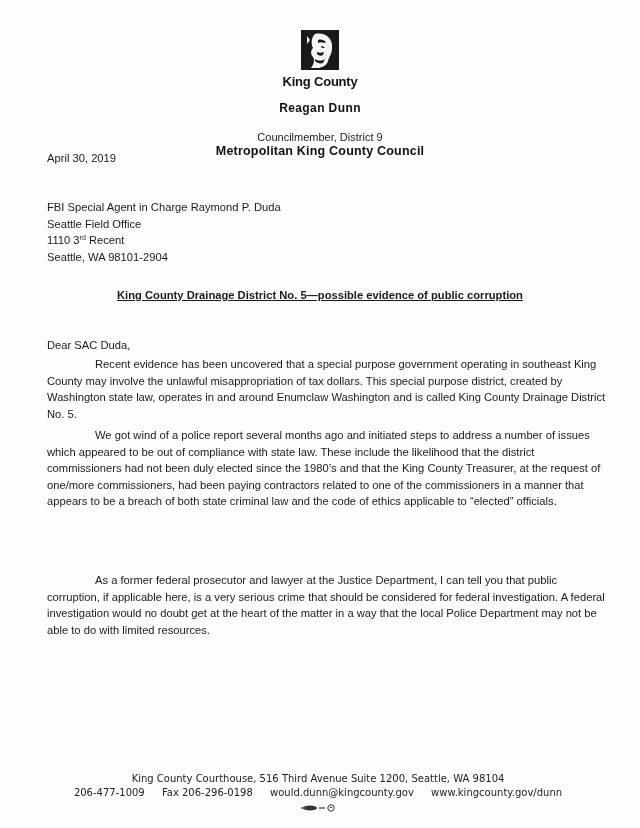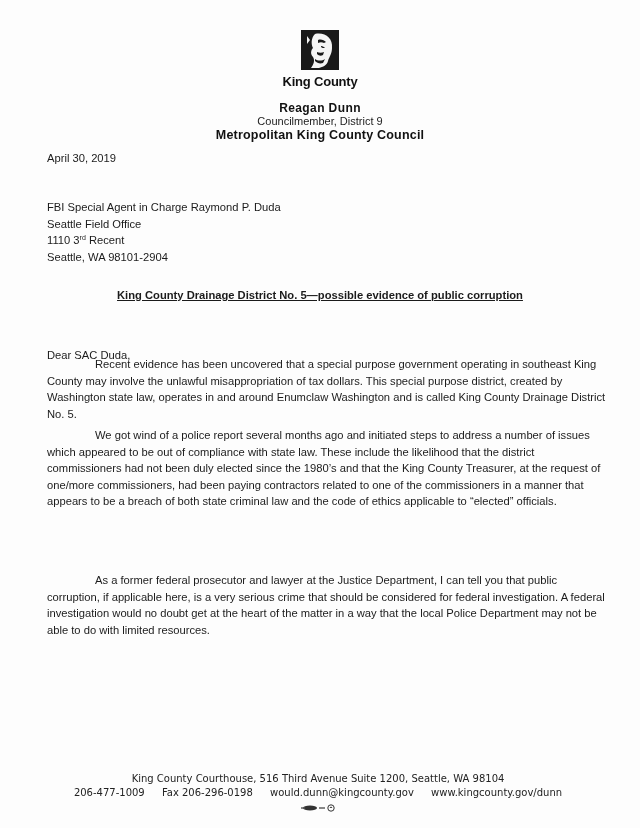--- a/index.html
+++ b/index.html
@@ -4,33 +4,33 @@
   <style>
     html, body { margin: 0; padding: 0; background: #ffffff; }
     body { width: 640px; height: 828px; position: relative; overflow: hidden;
       font-family: "Liberation Sans", "DejaVu Sans", sans-serif; color: #1a1a1a; }
     .page { position: absolute; left: 0; top: 0; width: 640px; height: 828px; background: #fdfdfd; }
 
     .letterhead { position: absolute; top: 30px; left: 0; width: 640px; text-align: center; }
     .logo { display: block; margin: 0 auto; width: 38px; height: 40px; }
     .org-name { font-weight: bold; font-size: 13px; margin-top: 4px; letter-spacing: -0.2px; color: #111; }
     .person-name { font-weight: bold; font-size: 12px; margin-top: 12px; letter-spacing: 0.4px; color: #111; }
-    .person-title { font-size: 11px; margin-top: 0px; color: #222; }
+    .person-title { font-size: 11px; margin-top: 16px; color: #222; }
     .council-name { font-weight: bold; font-size: 12.5px; margin-top: 1px; color: #111; letter-spacing: 0.2px; }
 
     .body-text { position: absolute; left: 47px; width: 560px; font-size: 11.2px; line-height: 16.5px; color: #1b1b1b; }
     .date { top: 150px; }
     .address { top: 199px; }
     .address div { height: 16.5px; }
     sup { font-size: 7px; line-height: 0; vertical-align: 4px; }
 
     .subject { position: absolute; top: 289px; left: 0; width: 640px; text-align: center;
       font-weight: bold; font-size: 11.2px; text-decoration: underline; color: #1b1b1b; }
 
-    .salutation { top: 347px; }
+    .salutation { top: 337px; }
     .para { text-indent: 48px; margin: 0; }
     .p1 { top: 356px; }
     .p2 { top: 427px; }
     .p3 { top: 523px; }
     .p4 { top: 572px; }
 
     .footer { position: absolute; top: 773px; left: 0; width: 636px; text-align: center;
       font-family: "DejaVu Sans", sans-serif; font-size: 10px; color: #222; }
     .footer .line2 { margin-top: 3px; }
     .footer .line2 span { margin: 0 7px; }

